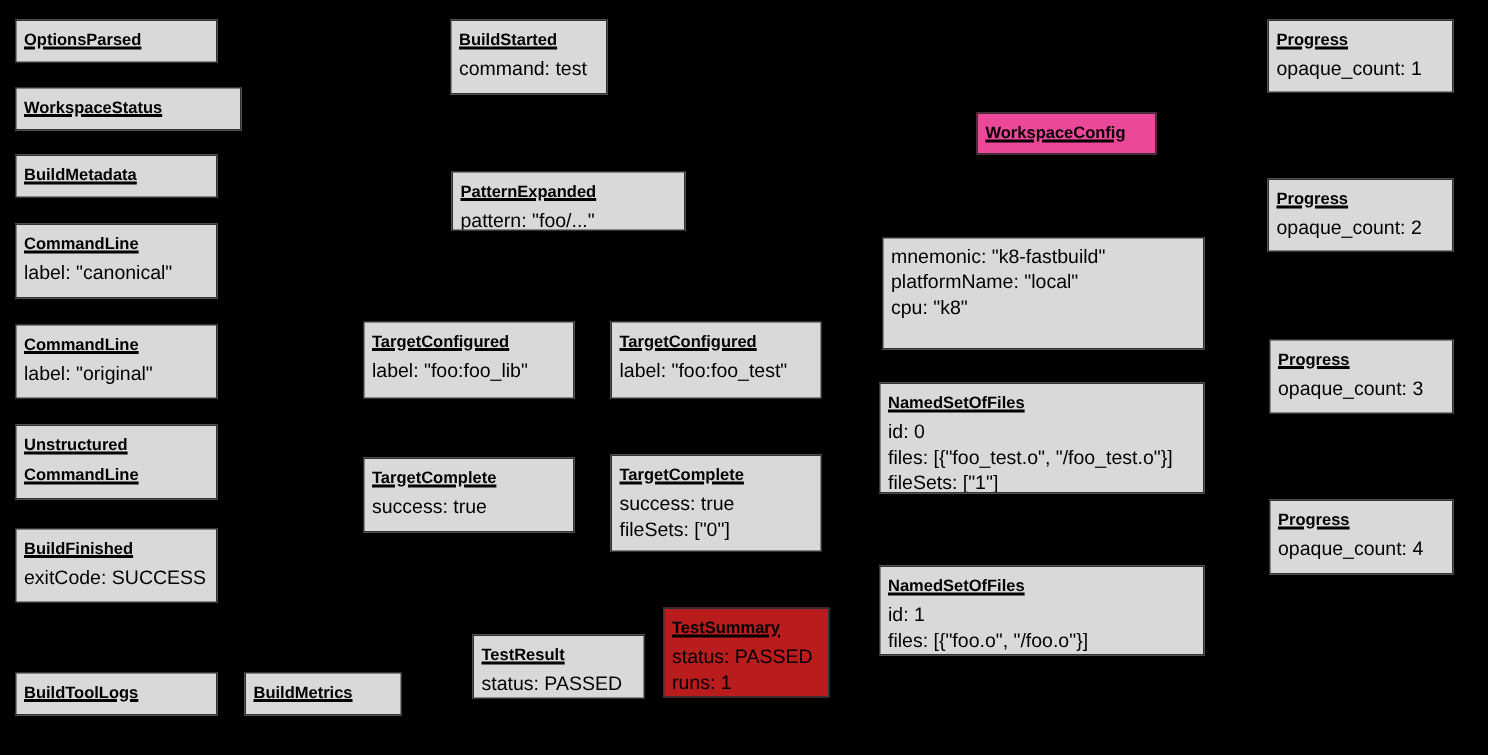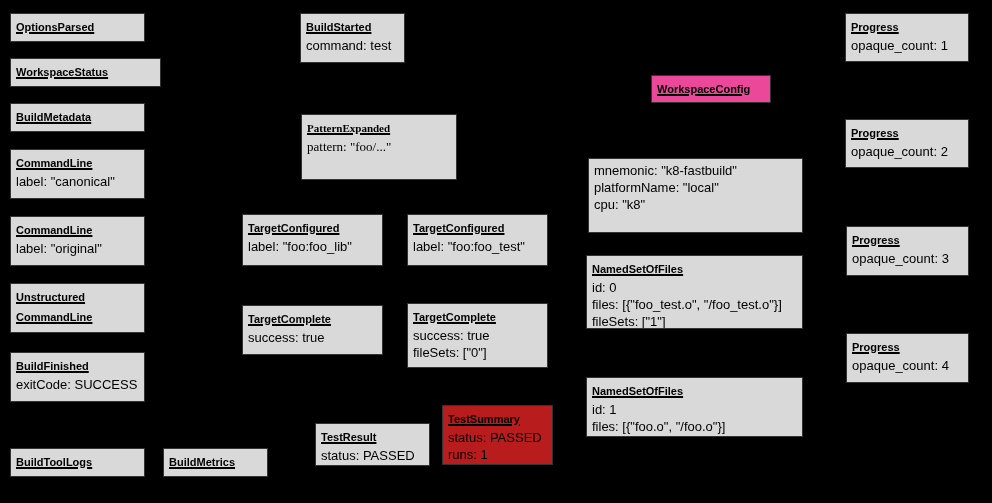--- a/index.html
+++ b/index.html
@@ -115,21 +115,21 @@
 
     <div class="event-box" style="left: 300px; top: 13px; width: 105px; height: 50px; background: rgb(217, 217, 217); border-color: rgb(51, 51, 51); color: rgb(0, 0, 0);">
       <div class="event-title">
         <div class="event-title-line">BuildStarted</div>
       </div>
       <div class="event-props">
         <div class="event-prop">command: test</div>
       </div>
     </div>
 
-    <div class="event-box" style="left: 301px; top: 114px; width: 156px; height: 66px; background: rgb(217, 217, 217); border-color: rgb(51, 51, 51); color: rgb(0, 0, 0); font-family: Liberation Serif, serif;">
+    <div class="event-box" style="left: 301px; top: 114px; width: 156px; height: 40px; background: rgb(217, 217, 217); border-color: rgb(51, 51, 51); color: rgb(0, 0, 0);">
       <div class="event-title">
         <div class="event-title-line">PatternExpanded</div>
       </div>
       <div class="event-props">
         <div class="event-prop">pattern: "foo/..."</div>
       </div>
     </div>
 
     <div class="event-box" style="left: 242px; top: 214px; width: 141px; height: 52px; background: rgb(217, 217, 217); border-color: rgb(51, 51, 51); color: rgb(0, 0, 0);">
       <div class="event-title">

